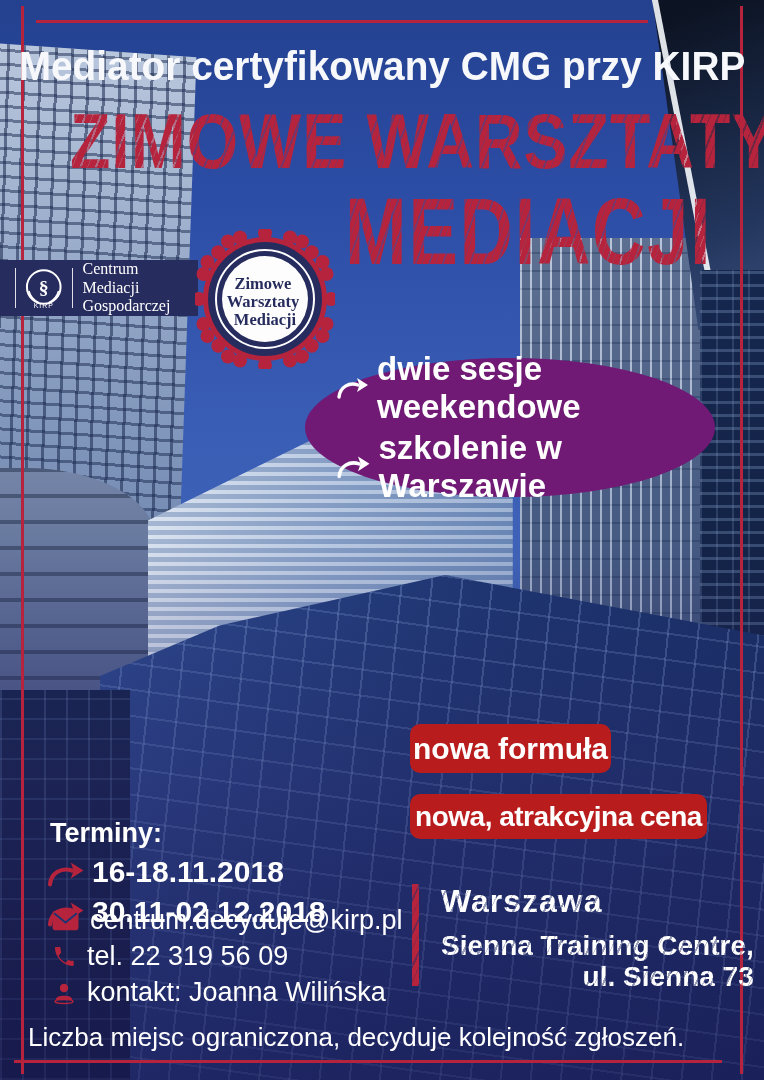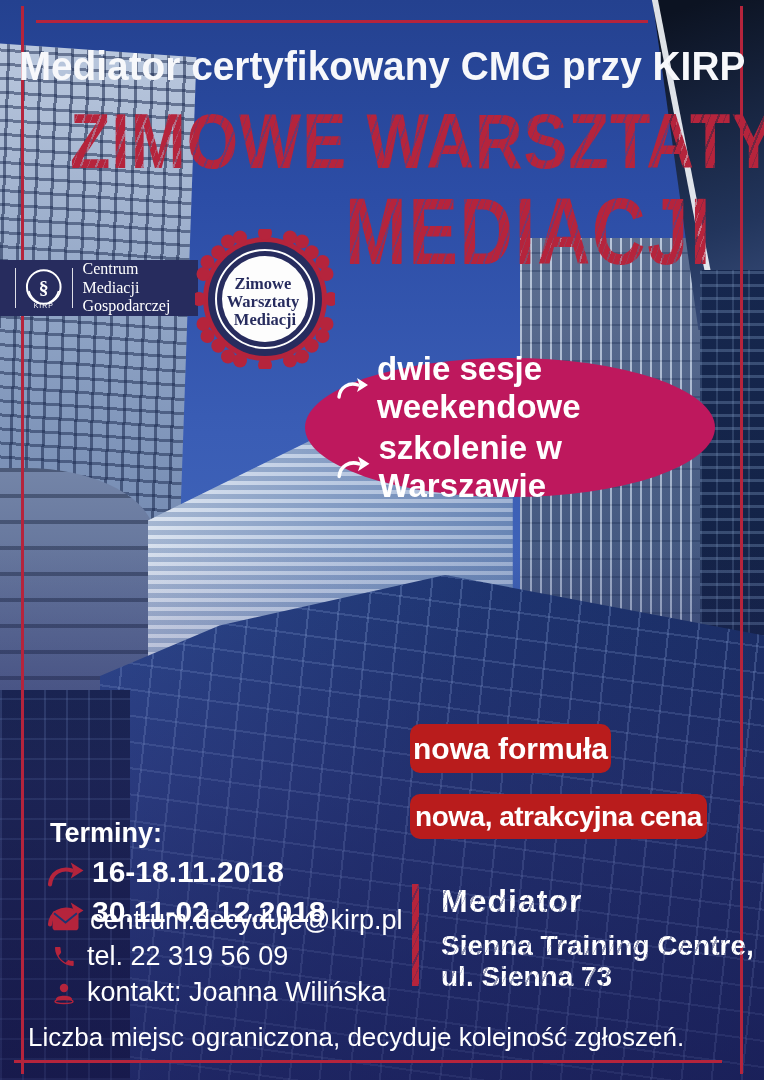--- a/index.html
+++ b/index.html
@@ -77,21 +77,21 @@
 
   .cmg-band{left:0;top:260px;width:198px;height:56px;background:#272c5e;
     display:flex;align-items:center;}
   .band-rule{width:1px;height:40px;background:rgba(255,255,255,.85);}
   .cmg-text{margin-left:9px;font-family:"Liberation Serif",serif;color:#fff;
     font-size:16px;line-height:1.15;}
 
   .stamp{left:195px;top:229px;width:140px;height:140px;}
 
   .highlight-oval{left:305px;top:358px;width:410px;height:139px;border-radius:50%;
-    background:#be185d;display:flex;flex-direction:column;justify-content:center;
+    background:#701a75;display:flex;flex-direction:column;justify-content:center;
     gap:3px;padding-left:30px;box-sizing:border-box;}
   .hl-row{display:flex;align-items:center;gap:8px;color:#fff;}
   .hl-row .txt{font-size:33px;font-weight:700;}
 
   .pill{background:#b91c1c;border-radius:10px;color:#fff;display:flex;
     align-items:center;justify-content:center;font-weight:700;}
   .pill1{left:410px;top:724px;width:201px;height:49px;font-size:30px;}
   .pill2{left:410px;top:794px;width:297px;height:45px;font-size:28px;letter-spacing:-.5px;}
 
   .terminy{left:50px;top:818px;color:#fff;}
@@ -101,21 +101,21 @@
 
   .contact{left:52px;top:905px;display:flex;flex-direction:column;gap:5px;}
   .c-row{display:flex;align-items:center;gap:11px;}
   .c-row .txt{font-size:27px;font-weight:500;color:#fff;}
 
   .location{left:412px;top:884px;display:flex;gap:22px;}
   .loc-bar{width:7px;height:102px;background:#b5243c;}
   .loc-text{color:#fff;font-weight:800;}
   .loc-city{font-size:32px;letter-spacing:1px;line-height:1.1;}
   .loc-venue{font-size:28px;margin-top:12px;line-height:1.05;}
-  .loc-street{font-size:28px;line-height:1.15;}
+  .loc-street{font-size:28px;line-height:1.15;text-align:right;}
 
   .footer-note{left:28px;top:1022px;font-size:26px;font-weight:500;color:#fff;}
 </style>
 </head>
 <body>
 
 <div class="poster">
 
   <div class="bg sky"></div>
   <div class="bg bld-left"></div>
@@ -255,21 +255,21 @@
           <path d="M4 18 C4 13.5 20 13.5 20 18 L20 19 L4 19 Z" fill="#b5243c"></path>
           <ellipse cx="12" cy="20.5" rx="9" ry="2" fill="none" stroke="#b5243c" stroke-width="1.4"></ellipse>
         </svg>
         <span class="txt">kontakt: Joanna Wilińska</span>
       </div>
     </div>
 
     <div class="abs location">
       <div class="loc-bar grunge"></div>
       <div class="loc-text grunge">
-        <div class="loc-city">Mediator</div>
+        <div class="loc-city">Warszawa</div>
         <div class="loc-venue">Sienna Training Centre,</div>
         <div class="loc-street">ul. Sienna 73</div>
       </div>
     </div>
 
     <div class="abs footer-note">Liczba miejsc ograniczona, decyduje kolejność zgłoszeń.</div>
   </div>
 </div>
 
 </body></html>

